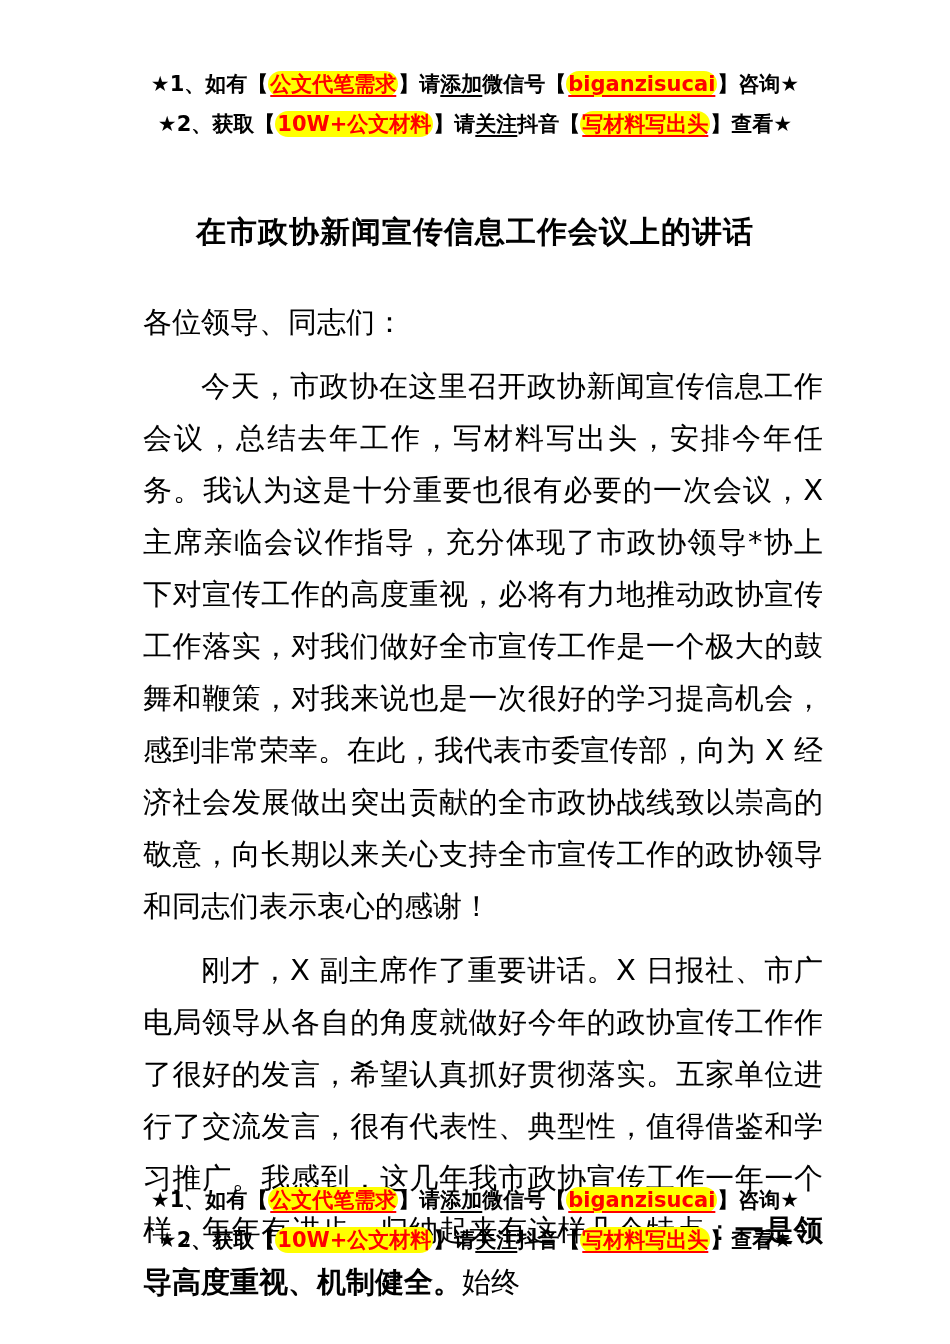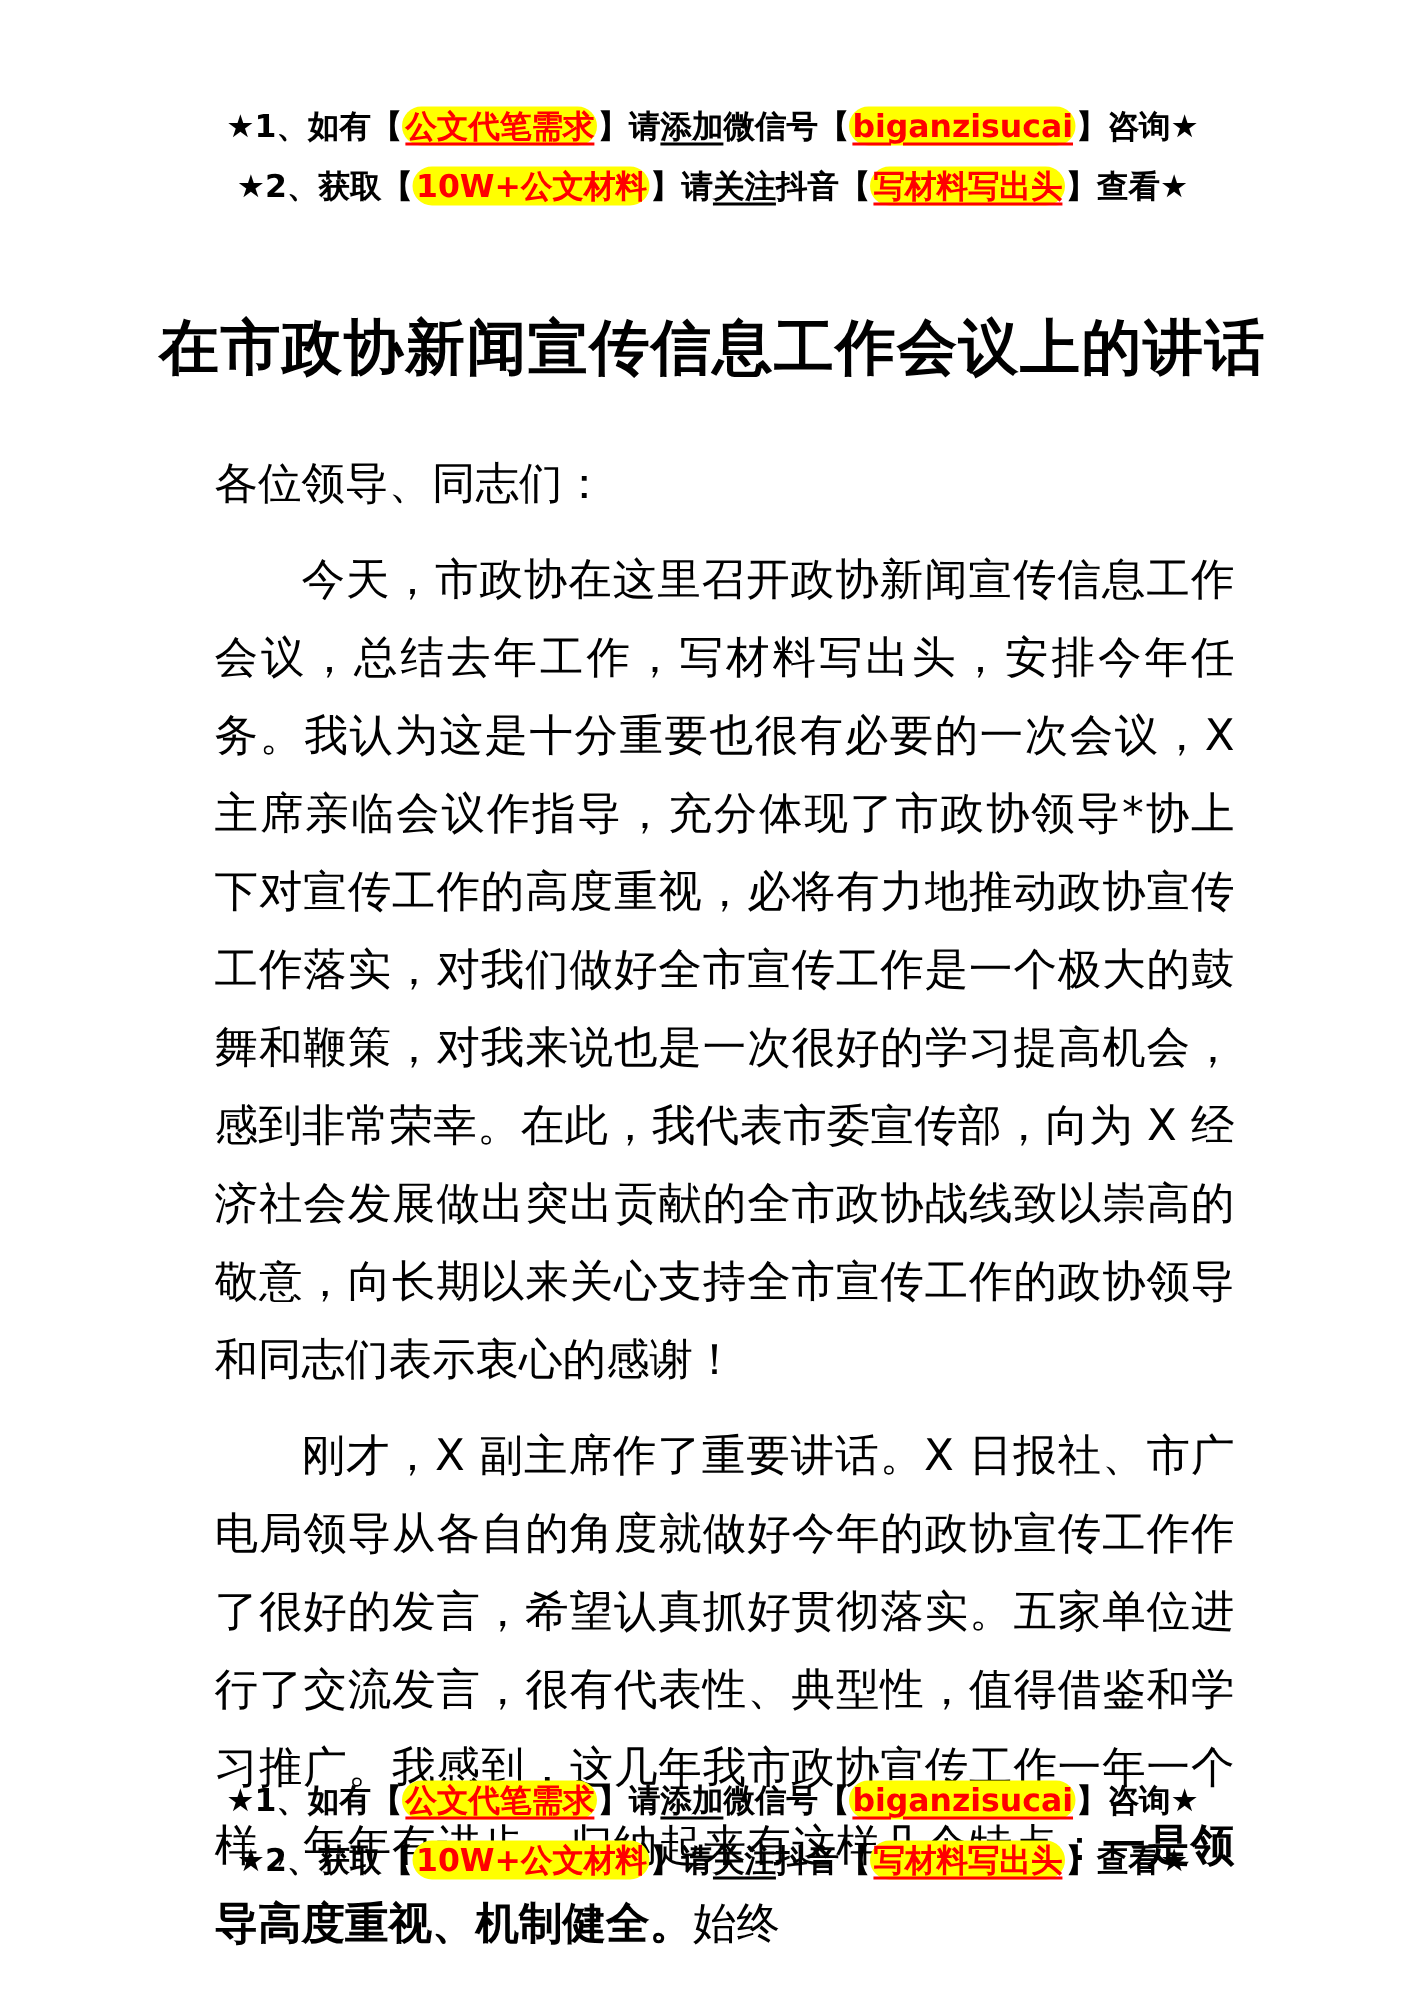--- a/index.html
+++ b/index.html
@@ -34,21 +34,21 @@
   .red { color: #FF0000; border-radius: 13px; }
   .u {
     text-decoration: underline;
     text-underline-offset: 4px;
     text-decoration-thickness: 2px;
   }
   
   .title {
     margin: 62px 60px 4px 60px;
     text-align: center;
-    font-size: 40px;
+    font-size: 30px;
     line-height: 52px;
     font-weight: 900;
     letter-spacing: 1px;
   }
   
   .doc-body {
     margin-top: 38px;
     padding-left: 143px;
     padding-right: 127px;
     font-size: 29px;

